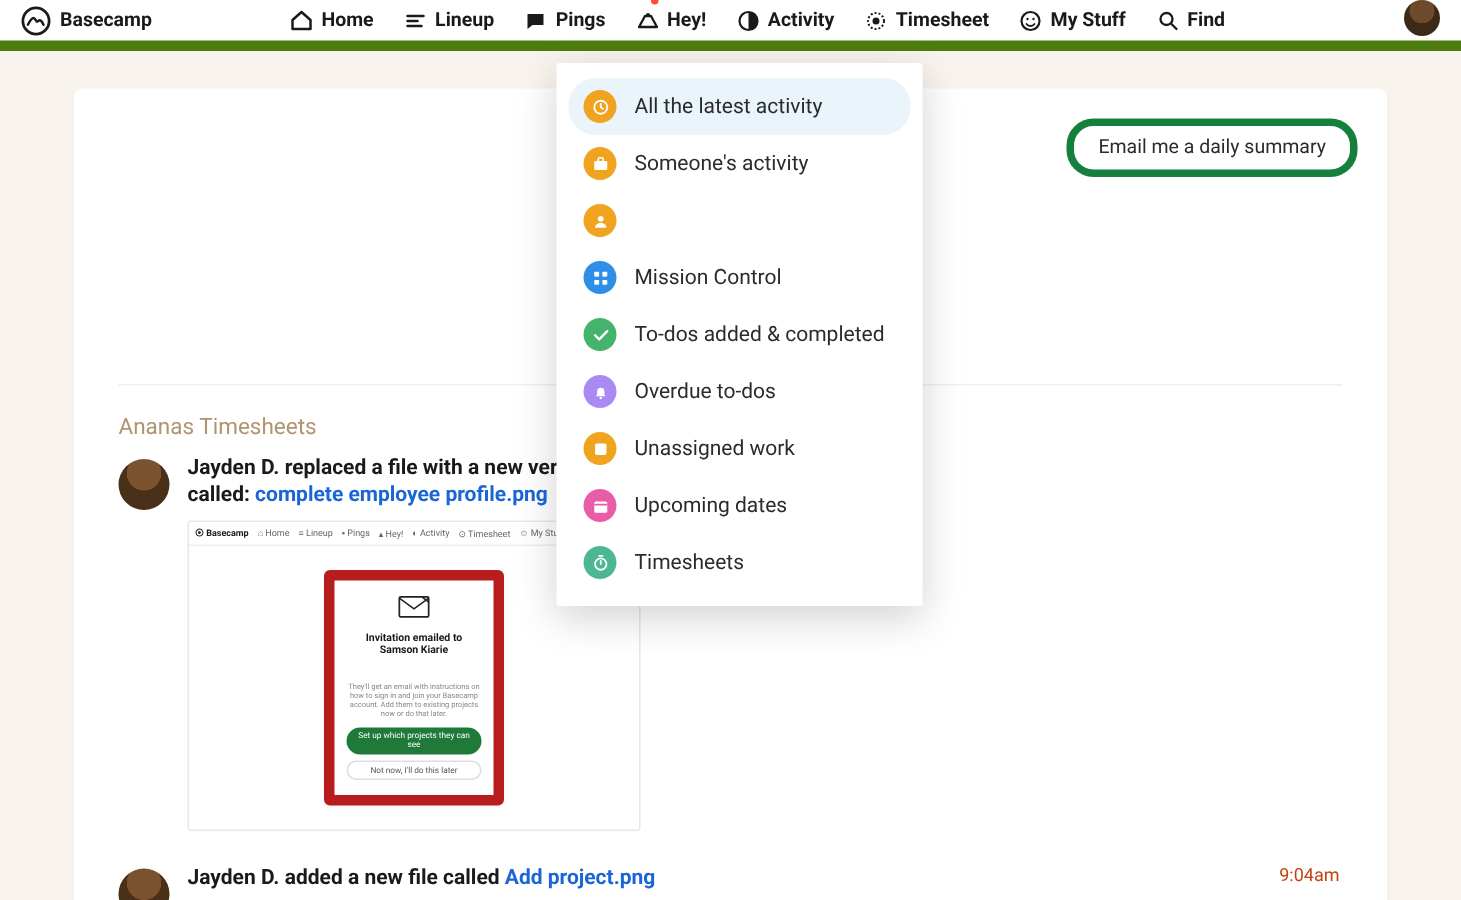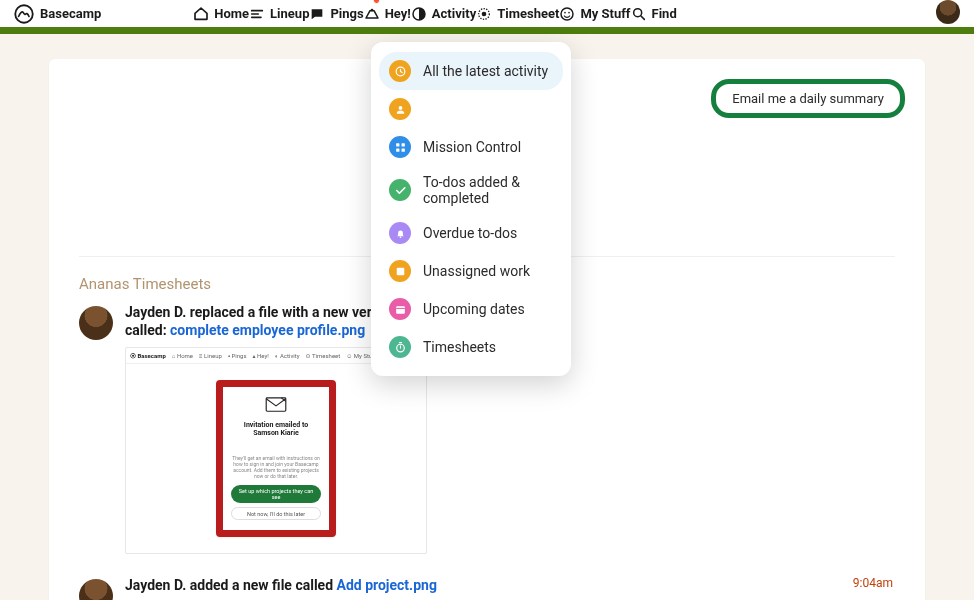--- a/index.html
+++ b/index.html
@@ -1,20 +1,20 @@
 <!DOCTYPE html>
 <html><head>
 <meta charset="utf-8">
 <style>
   *{box-sizing:border-box;margin:0;padding:0;font-family:-apple-system,BlinkMacSystemFont,"Segoe UI",Roboto,sans-serif;}
   body{background:#f8f3ed;width:974px;height:600px;overflow:hidden;position:relative;color:#1a1a1a;}
   .topnav{height:34px;background:#fff;border-bottom:7px solid #4d7c0f;display:flex;padding:0 14px;font-size:13px;font-weight:700;}
   .brand{display:flex;align-items:center;gap:6px;margin-right:92px;}
   .brand svg{width:20px;height:20px;}
-  .navlinks{display:flex;}
+  .navlinks{display:flex;gap:20px;}
   .navlink{display:flex;align-items:center;gap:5px;cursor:pointer;position:relative;}
   .navlink .ico{width:16px;height:16px;display:inline-flex;align-items:center;justify-content:center;}
   .red-dot{position:absolute;top:-3px;left:9px;width:7px;height:7px;border-radius:50%;background:#ff4d2e;border:1px solid #fff;}
   .avatar{margin-left:auto;width:24px;height:24px;border-radius:50%;background:radial-gradient(circle at 50% 30%,#6b4b2b 0 40%,#3b2a17 41% 100%);}
   .sheet{position:absolute;left:49px;right:49px;top:59px;background:#fff;border-radius:6px;box-shadow:0 1px 2px rgba(0,0,0,0.06);min-height:640px;padding-top:22px;}
   .summary-btn{position:absolute;right:20px;top:20px;border:5px solid #15803d;background:#fff;border-radius:18px;padding:7px 16px;font-size:13px;color:#2b2b2b;cursor:pointer;}
   .pills{display:flex;justify-content:center;margin-top:86px;gap:0;}
   .pill{border:1px solid #d0d0d0;background:#fff;font-size:13px;padding:5px 16px;color:#333;cursor:pointer;}
   .pill.left{border-radius:16px 0 0 16px;}
   .pill.right{border-radius:0 16px 16px 0;background:#eceae6;color:#555;border-color:#d0d0d0;}
@@ -37,21 +37,21 @@
   .invite-card .t1{font-size:7px;font-weight:700;}
   .invite-card .t2{font-size:7px;font-weight:700;margin-bottom:18px;}
   .invite-card .t3{font-size:5px;color:#888;line-height:1.2;margin-bottom:6px;}
   .invite-card .btn-g{background:#1f7a3a;color:#fff;font-size:5.5px;padding:3px 4px;border-radius:9px;margin-bottom:4px;}
   .invite-card .btn-w{background:#fff;border:1px solid #ddd;color:#555;font-size:5.5px;padding:2.5px 4px;border-radius:9px;}
   .thumb2 .thumb-body{padding:8px 12px 14px;}
   .start-row{display:flex;align-items:center;gap:6px;margin:4px 36px 2px;}
   .start-row .circ{width:12px;height:12px;border-radius:50%;background:#2e9e5b;display:inline-flex;align-items:center;justify-content:center;color:#fff;font-size:8px;font-weight:700;}
   .start-row .txt{font-size:9px;font-weight:700;}
   
-  .dropdown{position:absolute;left:371px;top:42px;width:200px;background:#fff;border-radius:12px;box-shadow:0 8px 28px rgba(0,0,0,0.18);padding:10px 8px;z-index:10;}
+  .dropdown{position:absolute;left:371px;top:42px;width:244px;background:#fff;border-radius:2px;box-shadow:0 8px 28px rgba(0,0,0,0.18);padding:10px 8px;z-index:10;}
   .dd-item{display:flex;align-items:center;gap:12px;padding:8px 10px;border-radius:18px;font-size:14px;color:#2b2b2b;cursor:pointer;}
   .dd-item.active{background:#eaf4fb;}
   .dd-item .bub{width:22px;height:22px;border-radius:50%;display:flex;align-items:center;justify-content:center;flex-shrink:0;}
   .dd-item svg{width:13px;height:13px;}
   .c-orange{background:#f0a31f;}
   .c-blue{background:#2f8fe8;}
   .c-green{background:#45b36b;}
   .c-purple{background:#a98af5;}
   .c-pink{background:#e95da8;}
   .c-teal{background:#4cb790;}
@@ -227,20 +227,29 @@
         <svg viewBox="0 0 24 24">
           <circle cx="12" cy="12" r="8" fill="none" stroke="#fff" stroke-width="2.2"></circle>
           <path d="M12 8v4l3 2" stroke="#fff" stroke-width="2.2" fill="none" stroke-linecap="round"></path>
         </svg>
       </span>
       <span>All the latest activity</span>
     </div>
     <div class="dd-item">
       <span class="bub c-orange">
         <svg viewBox="0 0 24 24">
+          <rect x="4" y="8" width="16" height="11" rx="1.5" fill="#fff"></rect>
+          <path d="M9 8V6a2 2 0 0 1 2-2h2a2 2 0 0 1 2 2v2" fill="none" stroke="#fff" stroke-width="2"></path>
+        </svg>
+      </span>
+      <span>Someone's activity</span>
+    </div>
+    <div class="dd-item">
+      <span class="bub c-orange">
+        <svg viewBox="0 0 24 24">
           <circle cx="12" cy="9" r="3.5" fill="#fff"></circle>
           <path d="M5 20c0-4 3-6 7-6s7 2 7 6" fill="#fff"></path>
         </svg>
       </span>
     </div>
     <div class="dd-item">
       <span class="bub c-blue">
         <svg viewBox="0 0 24 24">
           <rect x="4" y="4" width="6" height="6" fill="#fff" rx="1"></rect>
           <rect x="14" y="4" width="6" height="6" fill="#fff" rx="1"></rect>

